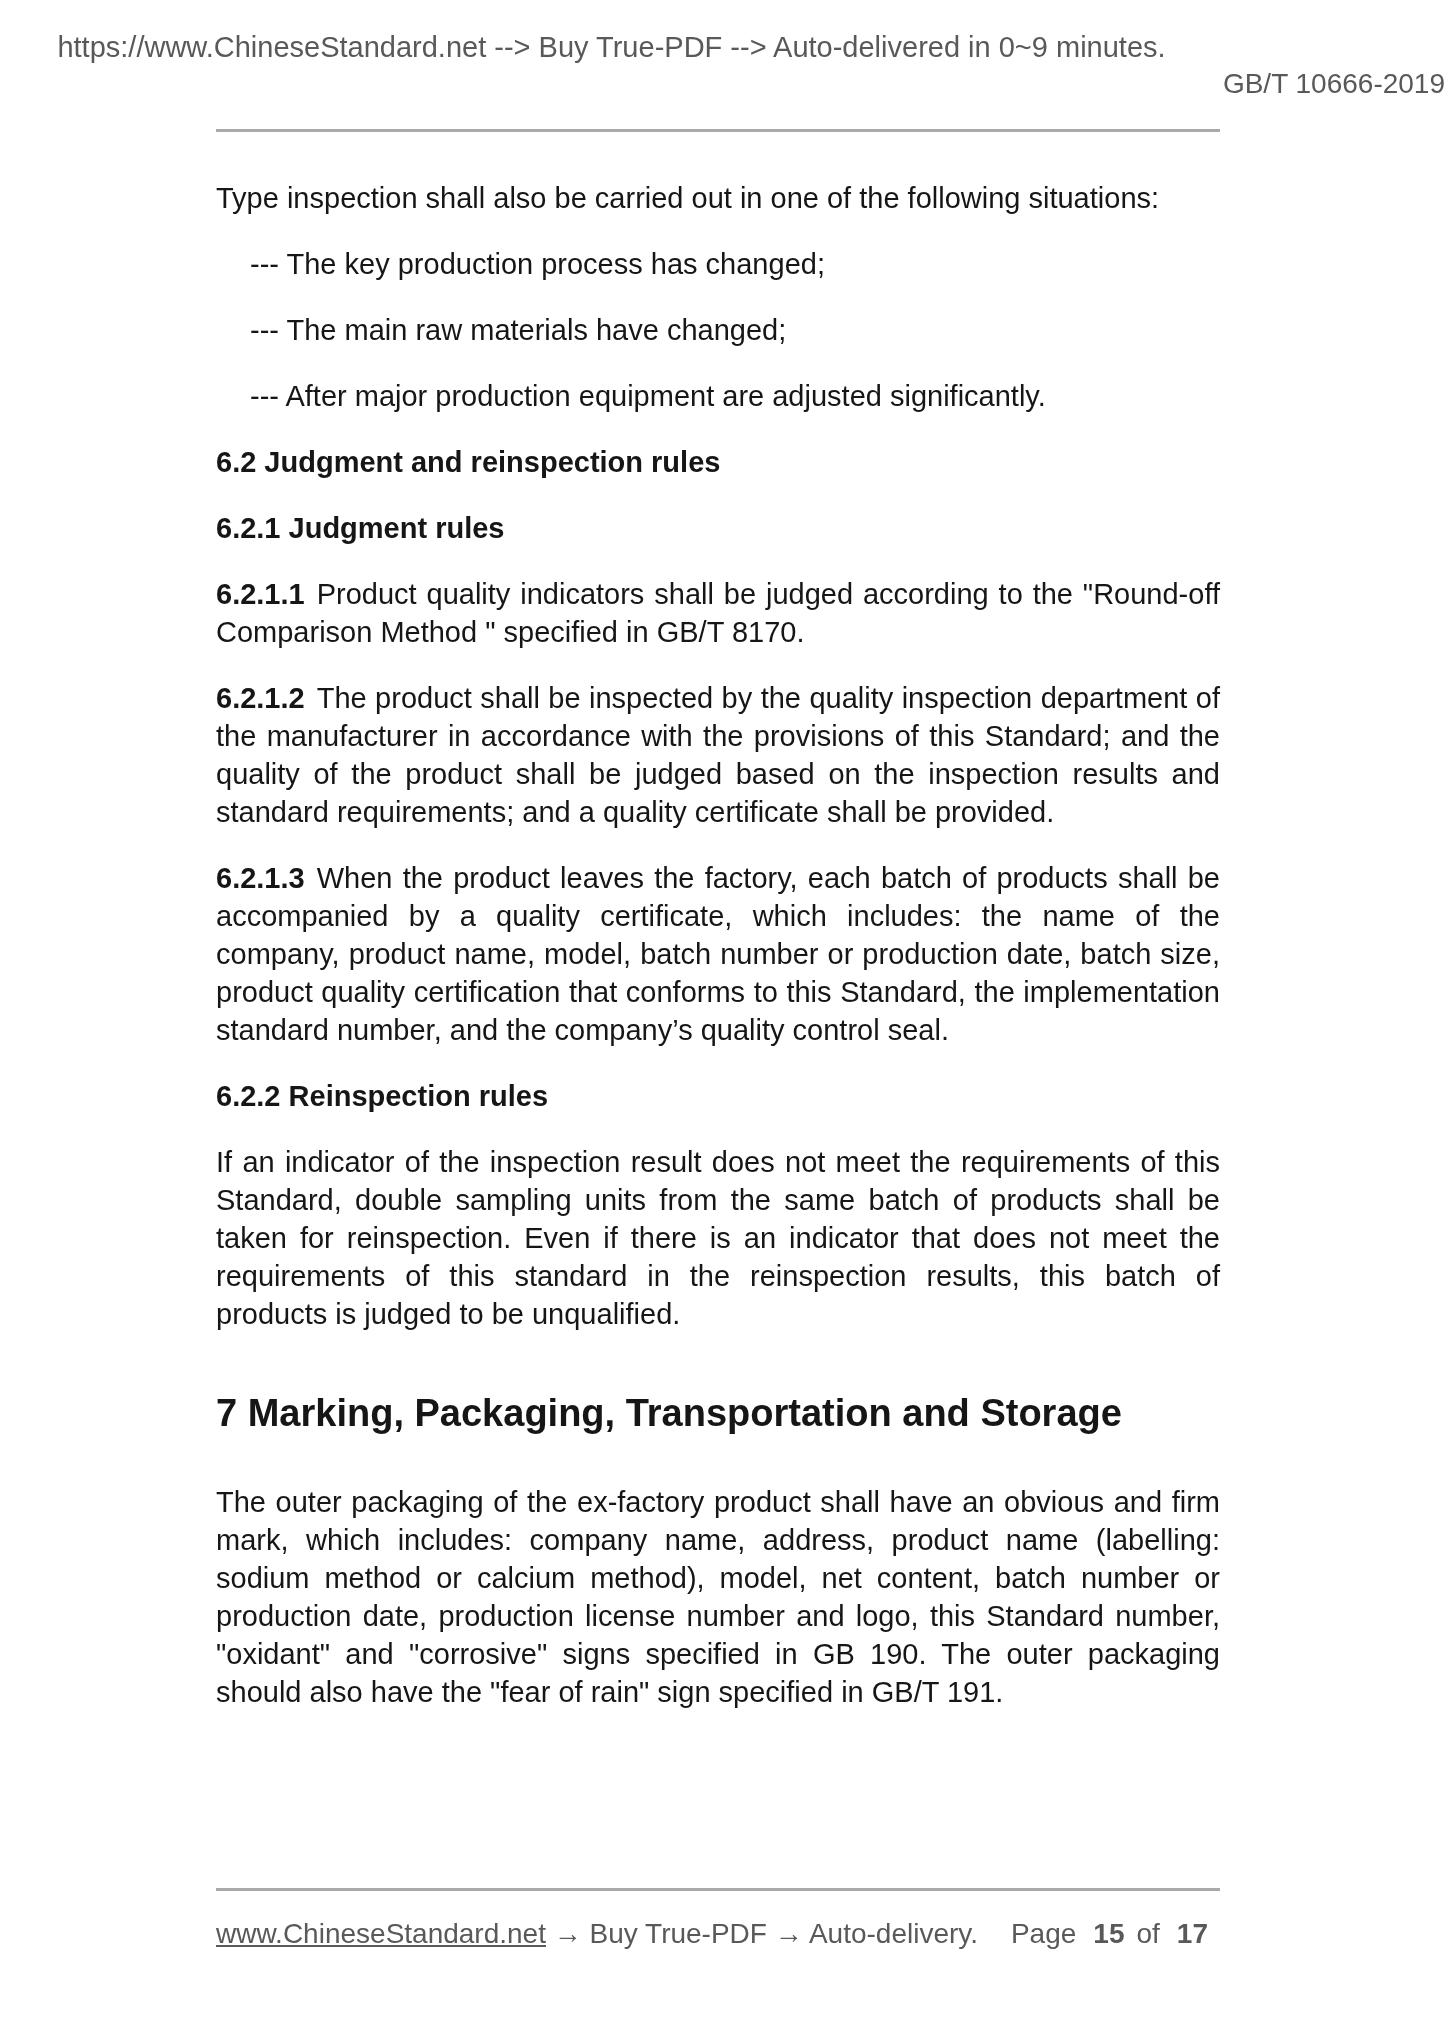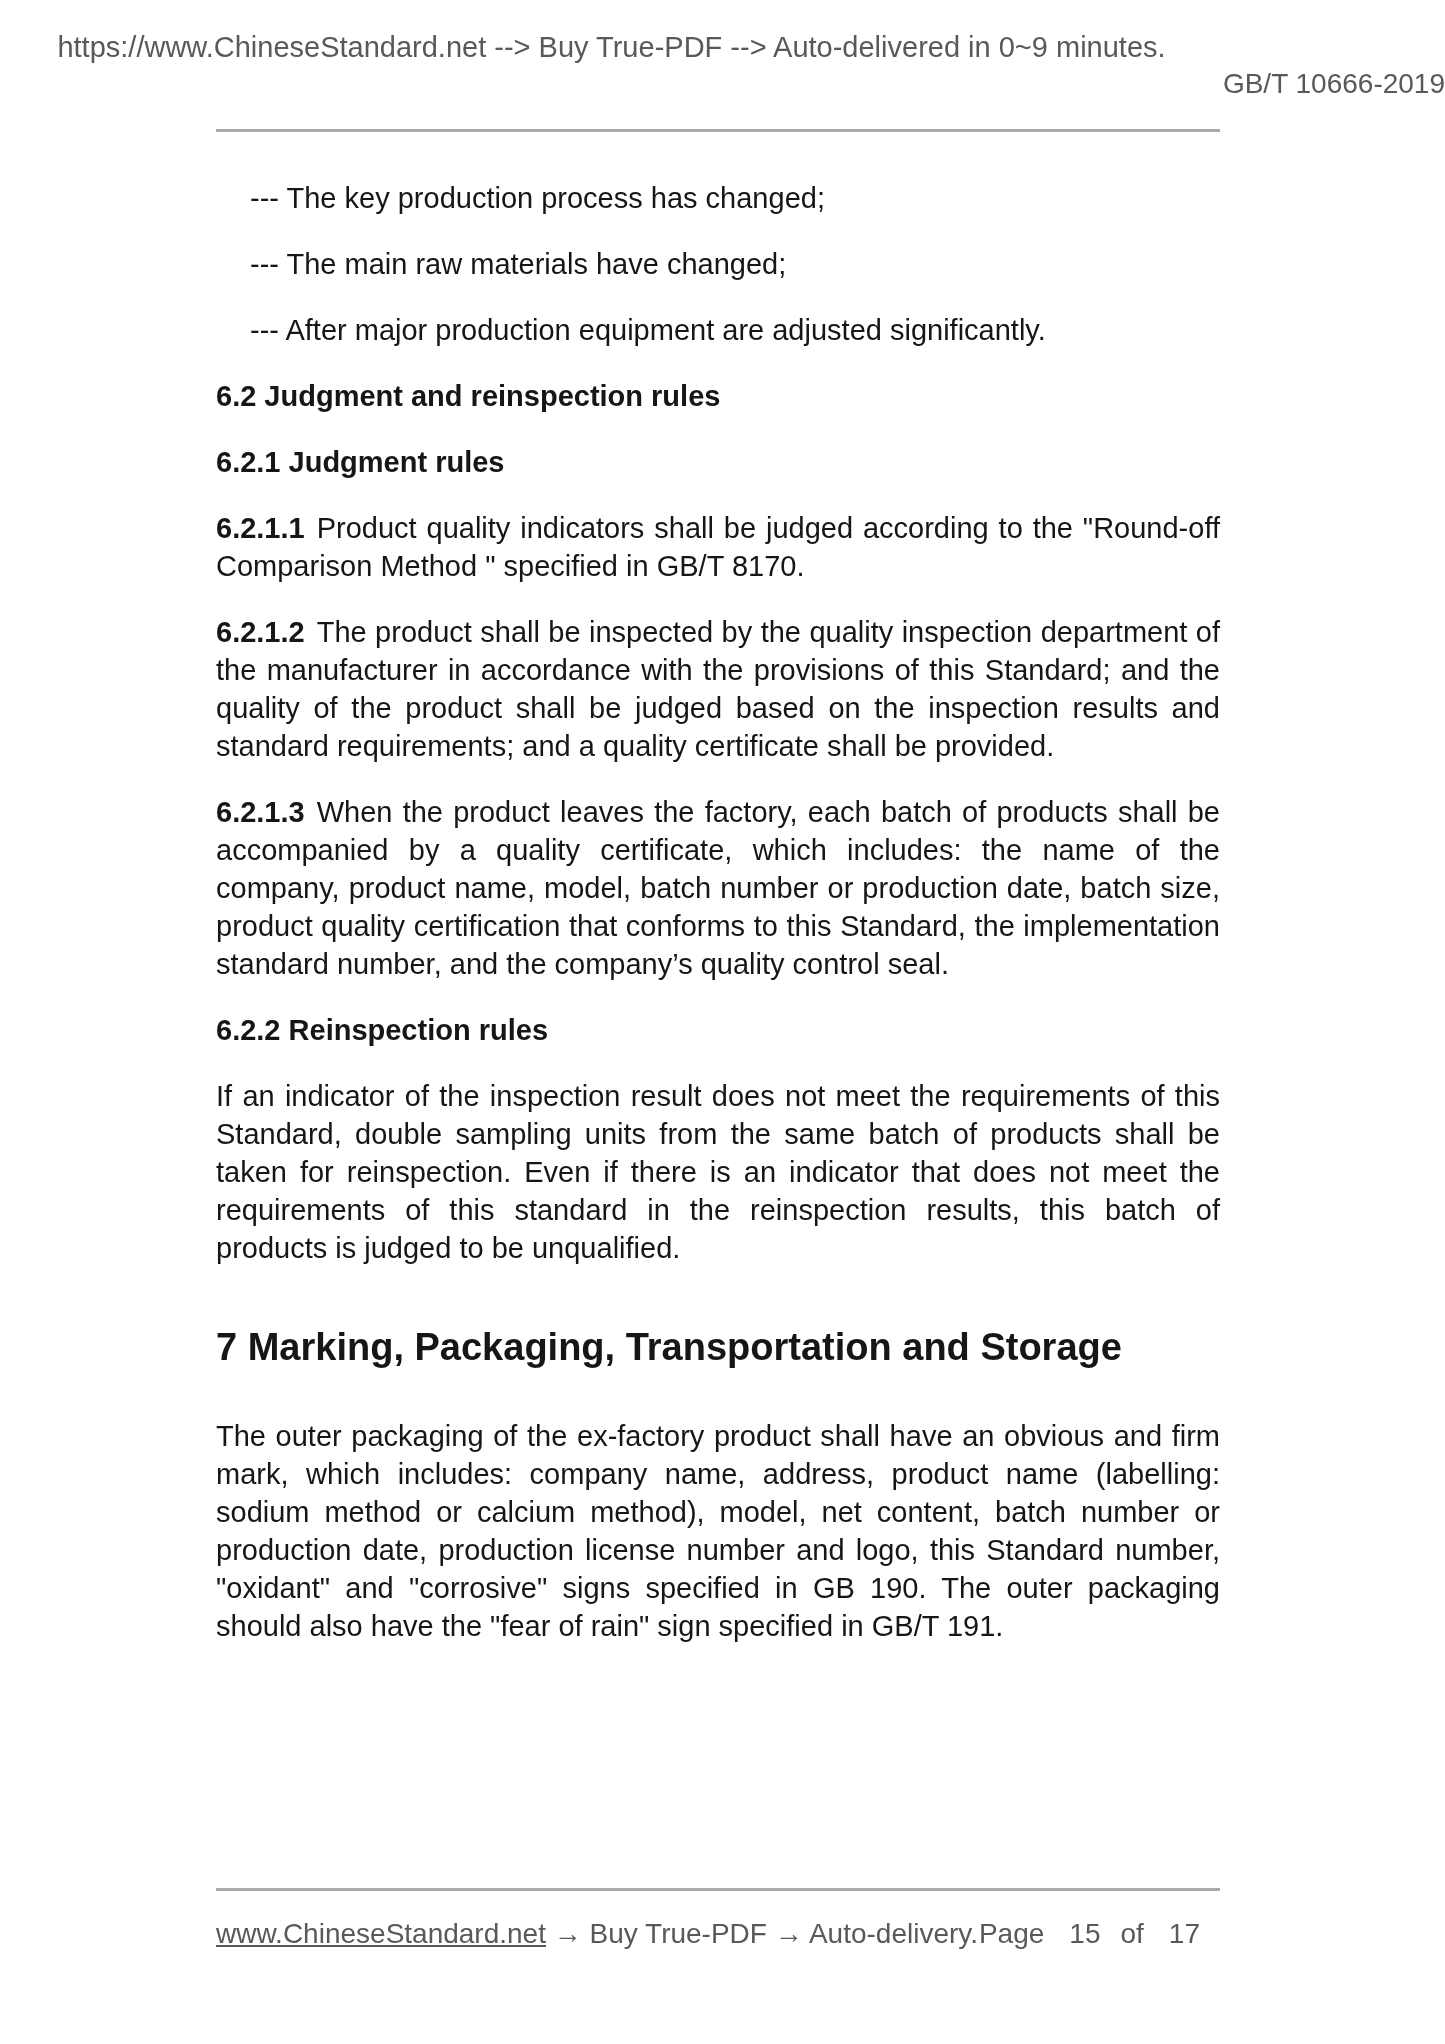--- a/index.html
+++ b/index.html
@@ -61,35 +61,36 @@
     align-items: baseline;
     margin-top: 27px;
     font-size: 28px;
     color: #595959;
   }
   .footer-link {
     color: #595959;
     text-decoration: underline;
     cursor: pointer;
   }
-  .footer-right .pgnum { font-weight: normal; margin: 0 20px; }
+  .footer-right .pgnum { font-weight: bold; margin: 0 12px; }
   .footer-right .pgword { margin-right: 5px; }
 </style>
 </head>
 <body>
 
 <div class="page">
 
   <header>
     <div class="hdr-line1">https://www.ChineseStandard.net --&gt; Buy True-PDF --&gt; Auto-delivered in 0~9 minutes.</div>
     <div class="hdr-line2">GB/T 10666-2019</div>
     <div class="rule rule-top"></div>
   </header>
 
   <main class="content" id="doc-body">
+      <p class="para">Type inspection shall also be carried out in one of the following situations:</p>
       <p class="para indent">--- The key production process has changed;</p>
       <p class="para indent">--- The main raw materials have changed;</p>
       <p class="para indent">--- After major production equipment are adjusted significantly.</p>
       <p class="h3">6.2 Judgment and reinspection rules</p>
       <p class="h3">6.2.1 Judgment rules</p>
       <p class="para"><b class="num">6.2.1.1</b><span>Product quality indicators shall be judged according to the "Round-off Comparison Method " specified in GB/T 8170.</span></p>
       <p class="para"><b class="num">6.2.1.2</b><span>The product shall be inspected by the quality inspection department of the manufacturer in accordance with the provisions of this Standard; and the quality of the product shall be judged based on the inspection results and standard requirements; and a quality certificate shall be provided.</span></p>
       <p class="para"><b class="num">6.2.1.3</b><span>When the product leaves the factory, each batch of products shall be accompanied by a quality certificate, which includes: the name of the company, product name, model, batch number or production date, batch size, product quality certification that conforms to this Standard, the implementation standard number, and the company’s quality control seal.</span></p>
       <p class="h3">6.2.2 Reinspection rules</p>
       <p class="para">If an indicator of the inspection result does not meet the requirements of this Standard, double sampling units from the same batch of products shall be taken for reinspection. Even if there is an indicator that does not meet the requirements of this standard in the reinspection results, this batch of products is judged to be unqualified.</p>

